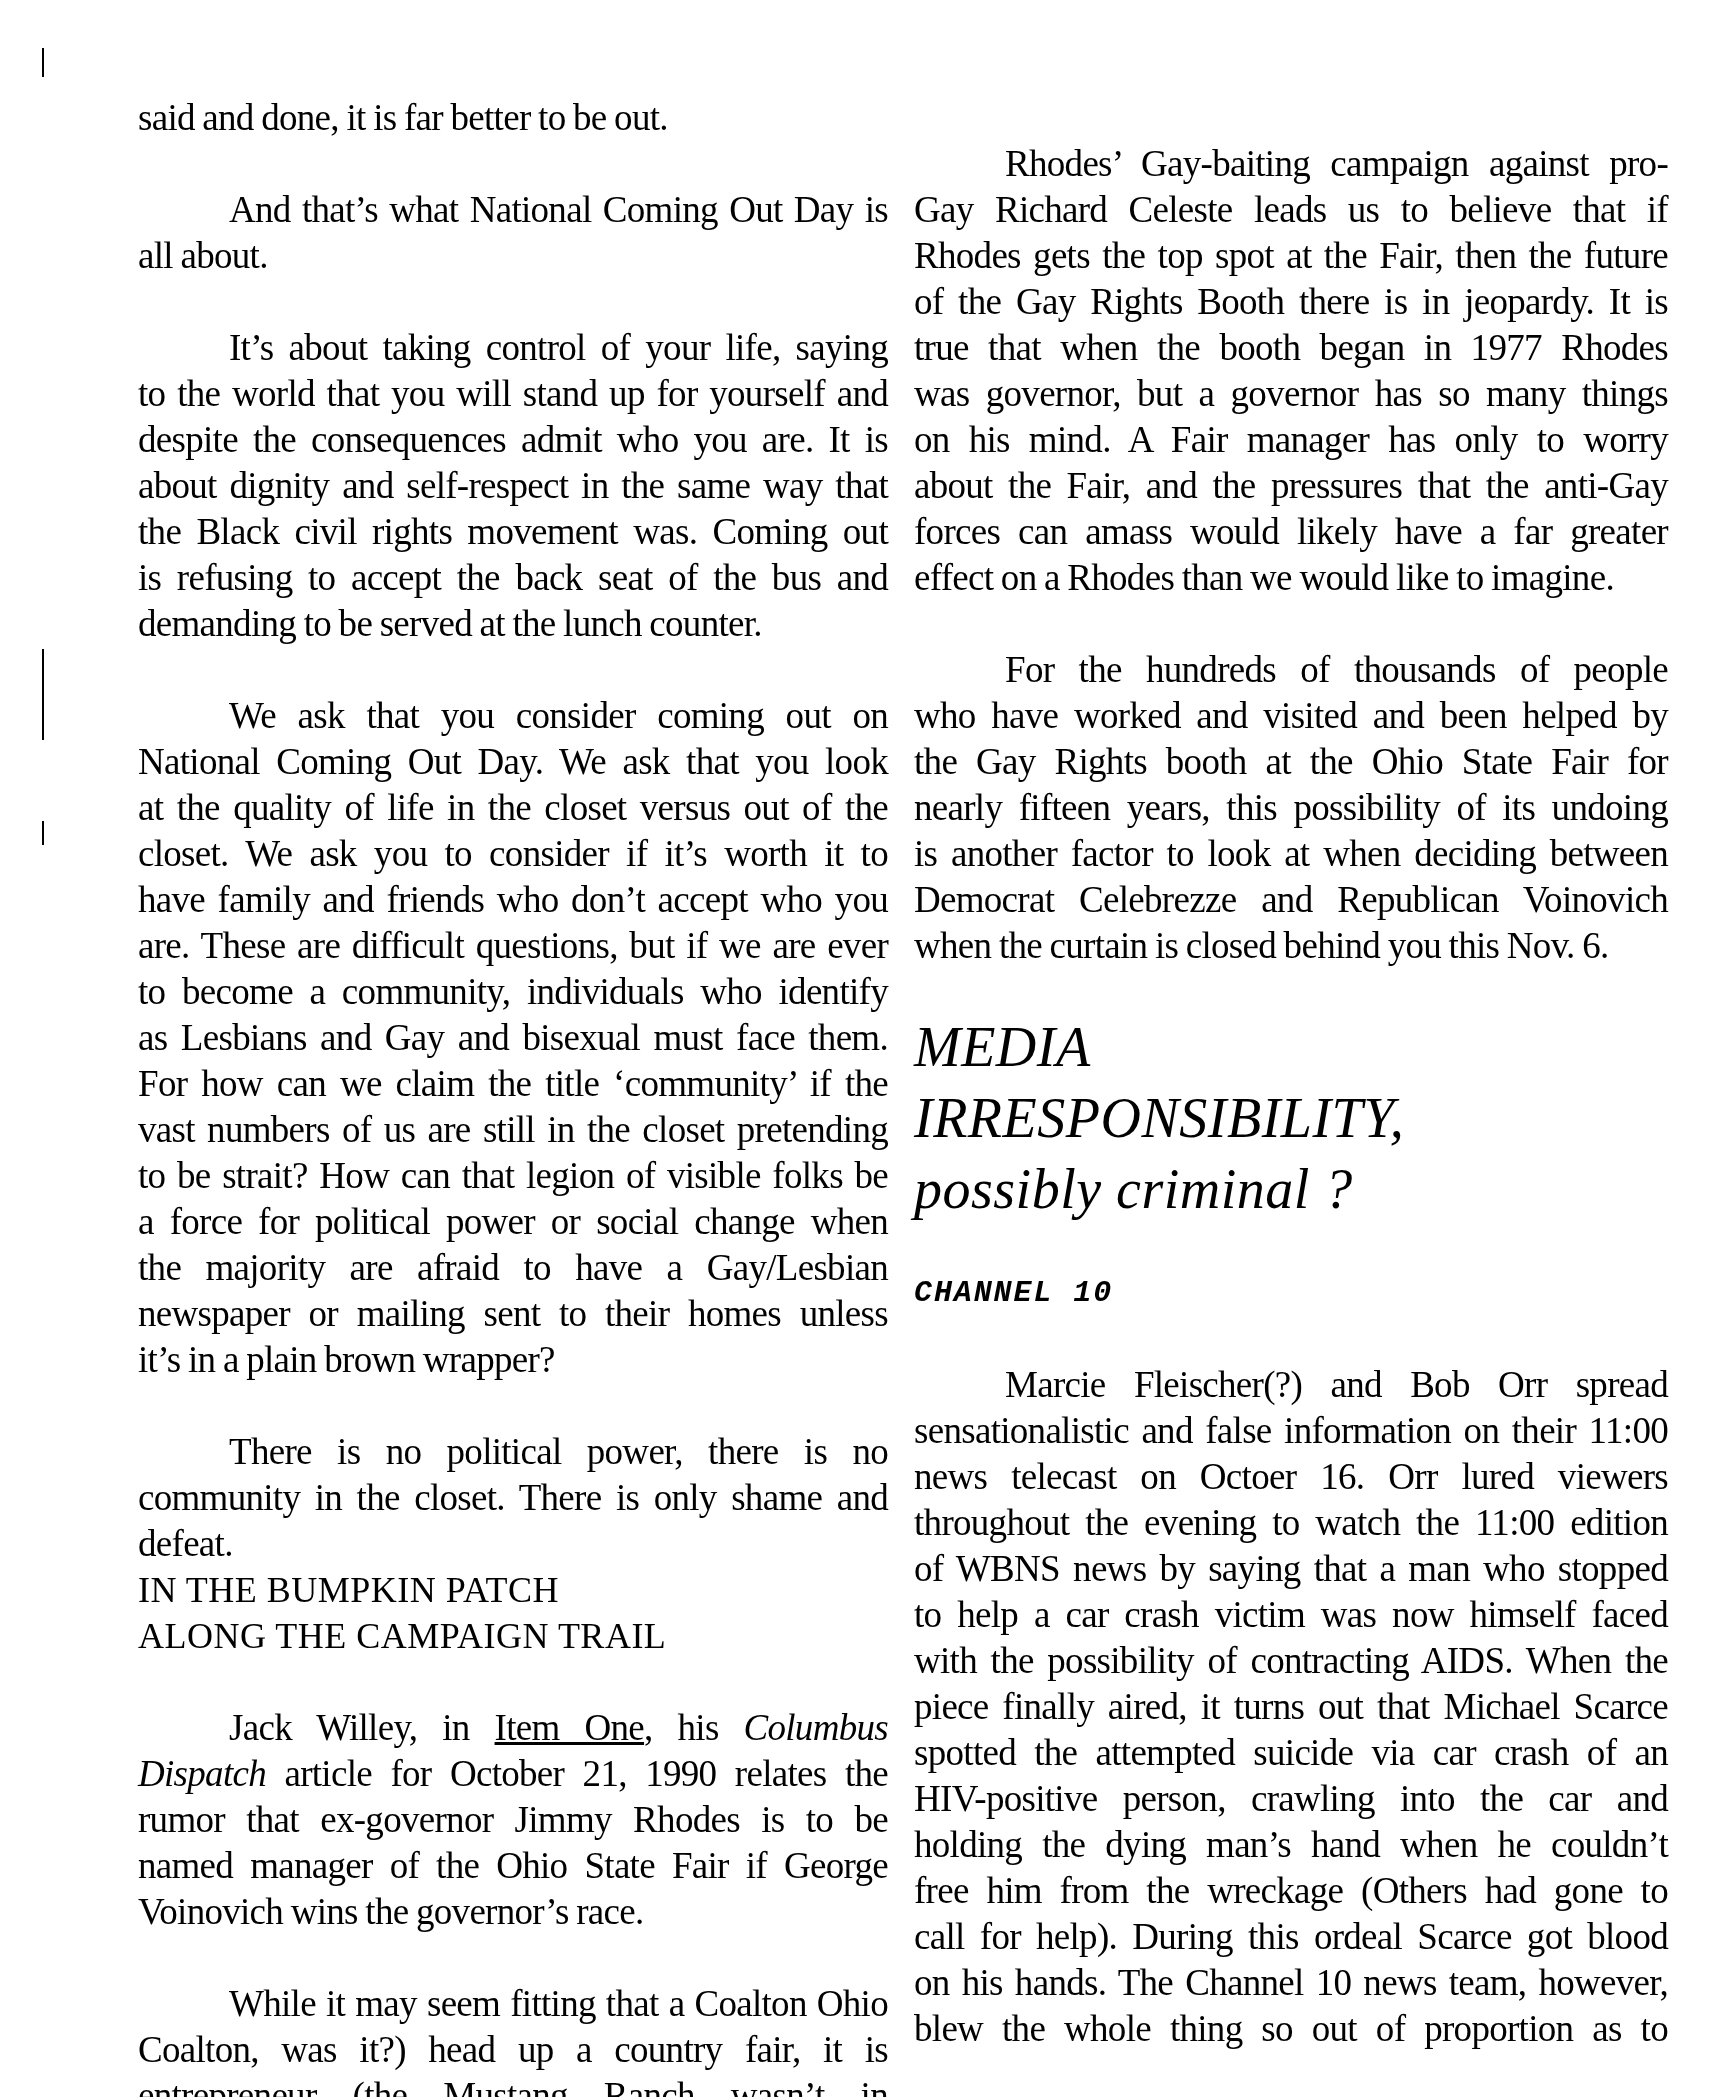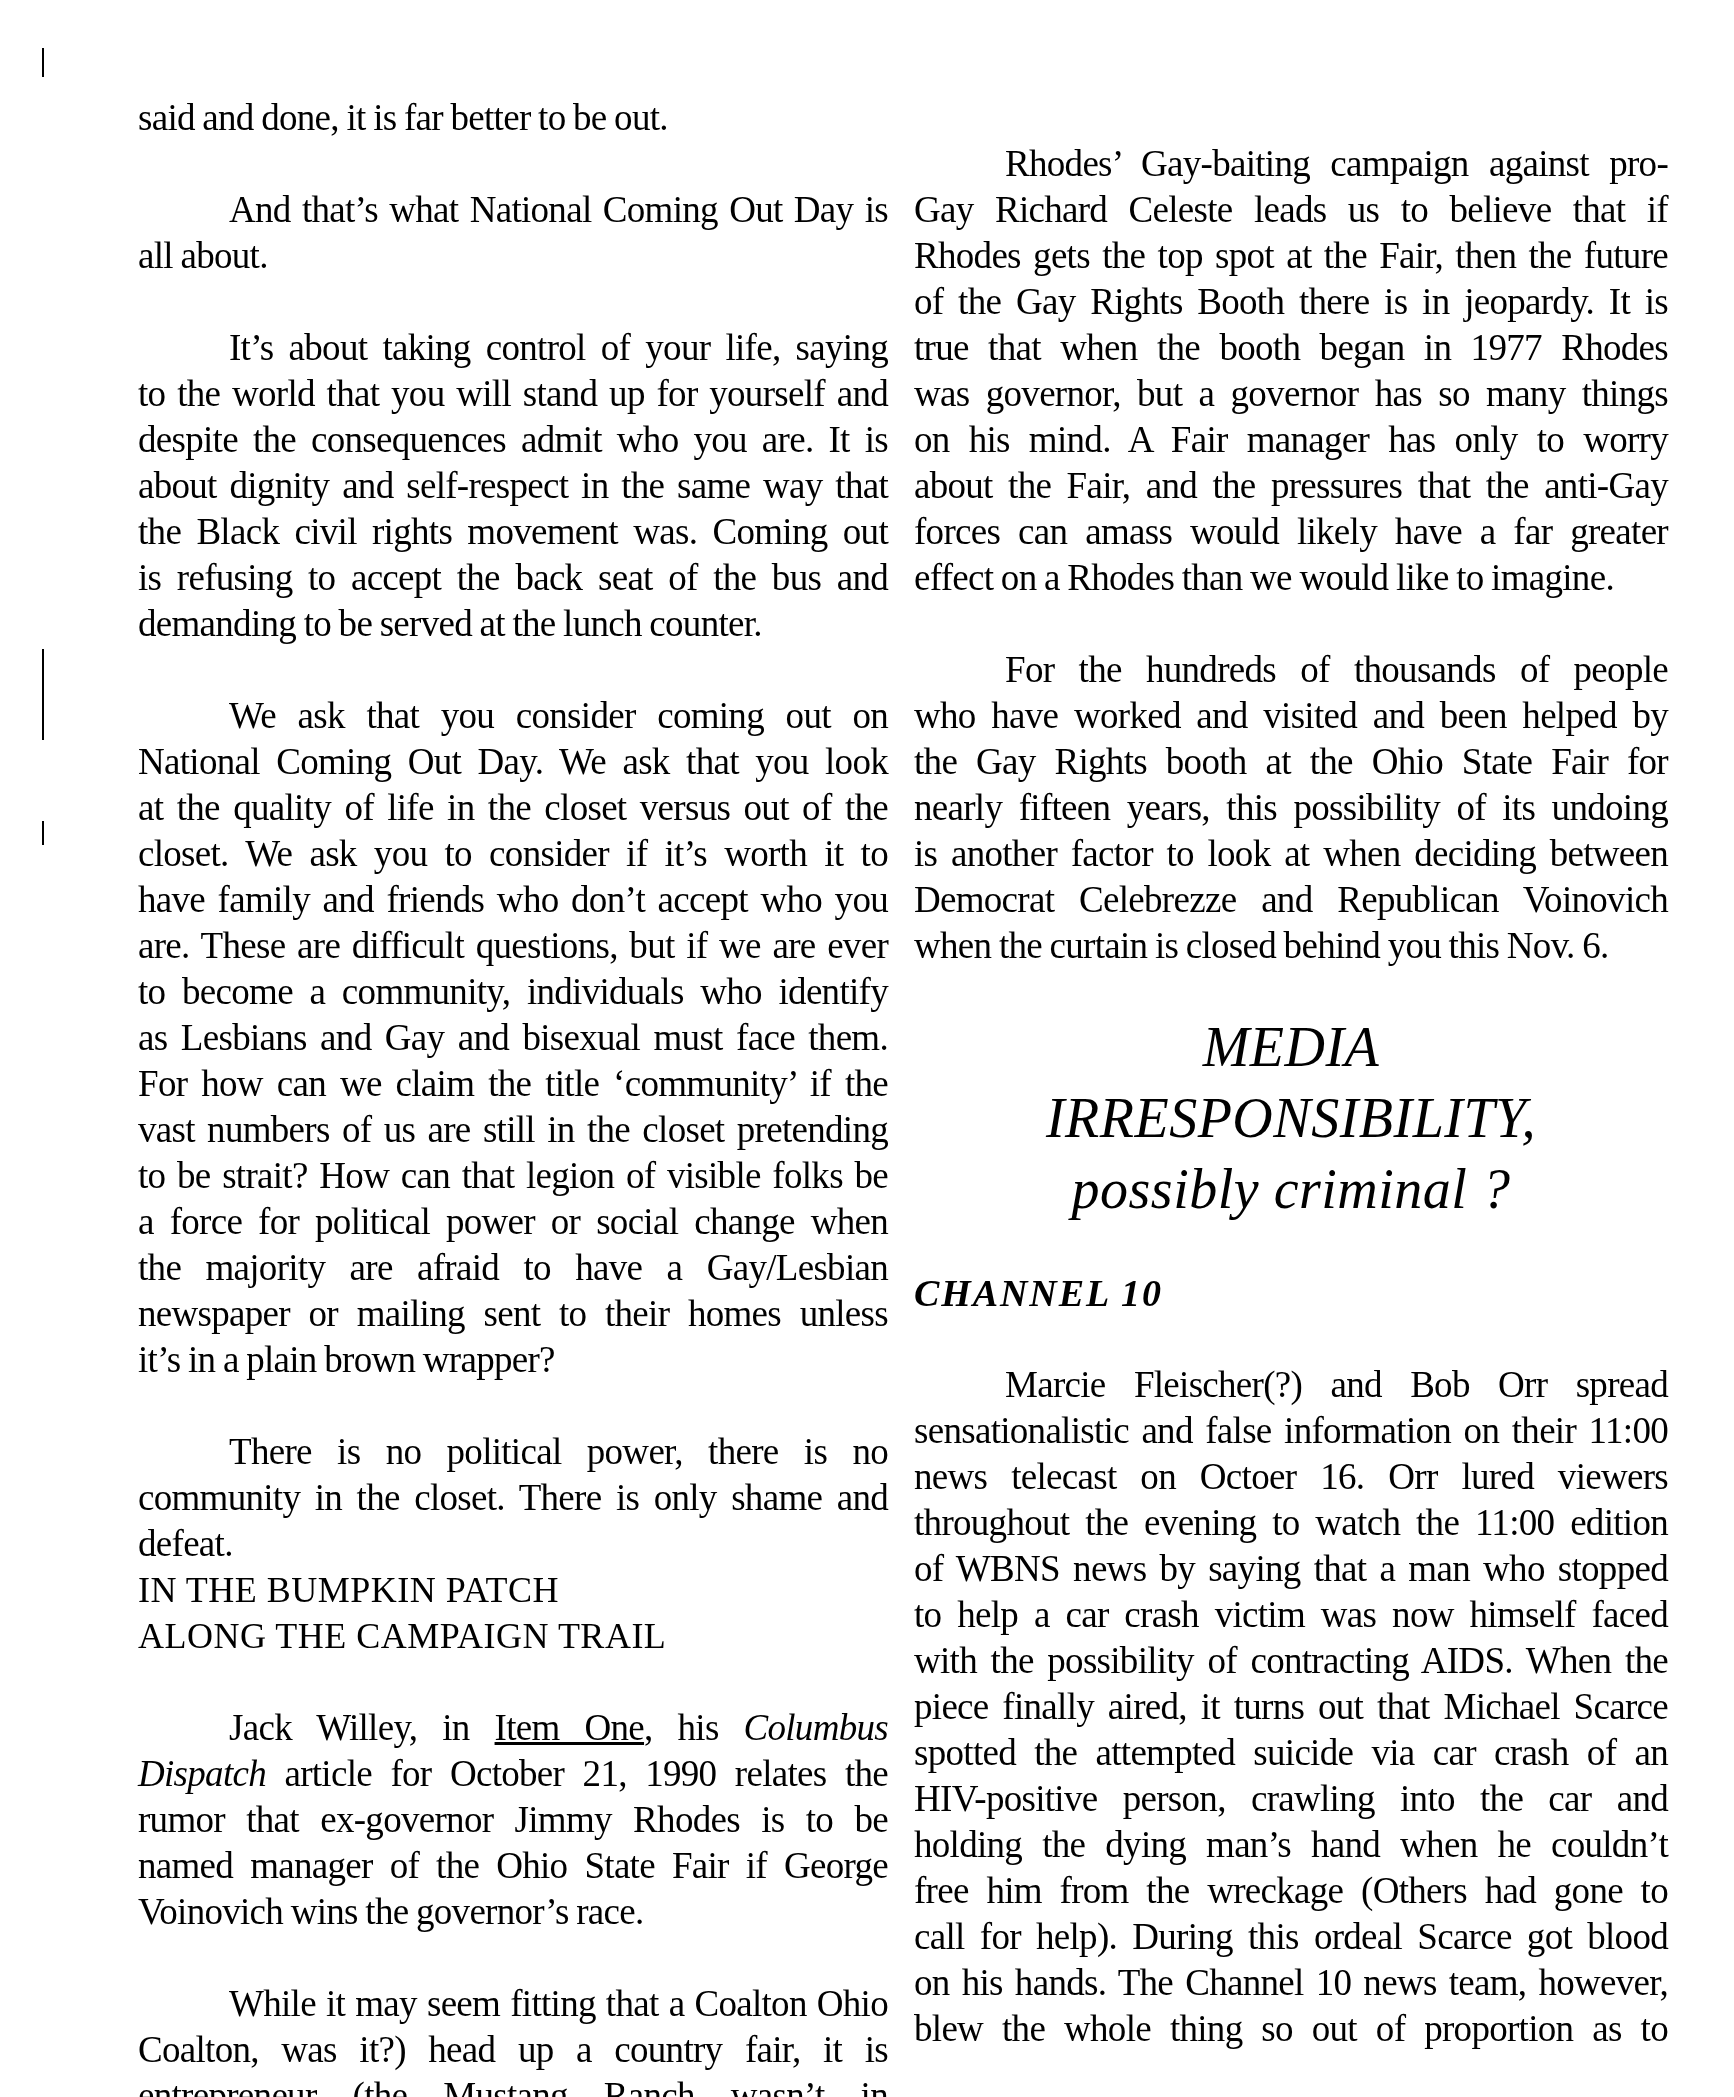--- a/index.html
+++ b/index.html
@@ -19,25 +19,25 @@
   .line.last { text-align-last: left; }
   .indent { padding-left: 91px; margin-top: 46px; }
   .ital { font-style: italic; }
   .ul { text-decoration: underline; }
   .bold-head {
     font-weight: normal; font-size: 36px; line-height: 46px; height: 46px;
     letter-spacing: 0.5px; white-space: nowrap; display: block;
   }
   .headline {
     font-style: italic; font-size: 56px; line-height: 71px; display: block;
-    white-space: nowrap; letter-spacing: 0.5px; text-align: center;
+    white-space: nowrap; letter-spacing: 0.5px;
   }
   .sub-head {
-    font-style: italic; font-weight: bold; font-size: 38px; line-height: 46px;
-    display: block; letter-spacing: 1.9px; white-space: nowrap;
+    font-style: italic; font-weight: bold; font-size: 30px; line-height: 46px;
+    display: block; letter-spacing: 1.9px; white-space: nowrap; font-family: Liberation Mono, monospace;
   }
   .margin-mark { position: absolute; left: 42px; width: 1.9px; background: #000; }
 </style>
 </head>
 <body>
 
 <div class="margin-mark" style="top:48px;height:29px;"></div>
 <div class="margin-mark" style="top:649px;height:91px;"></div>
 <div class="margin-mark" style="top:821px;height:24px;"></div>
 

